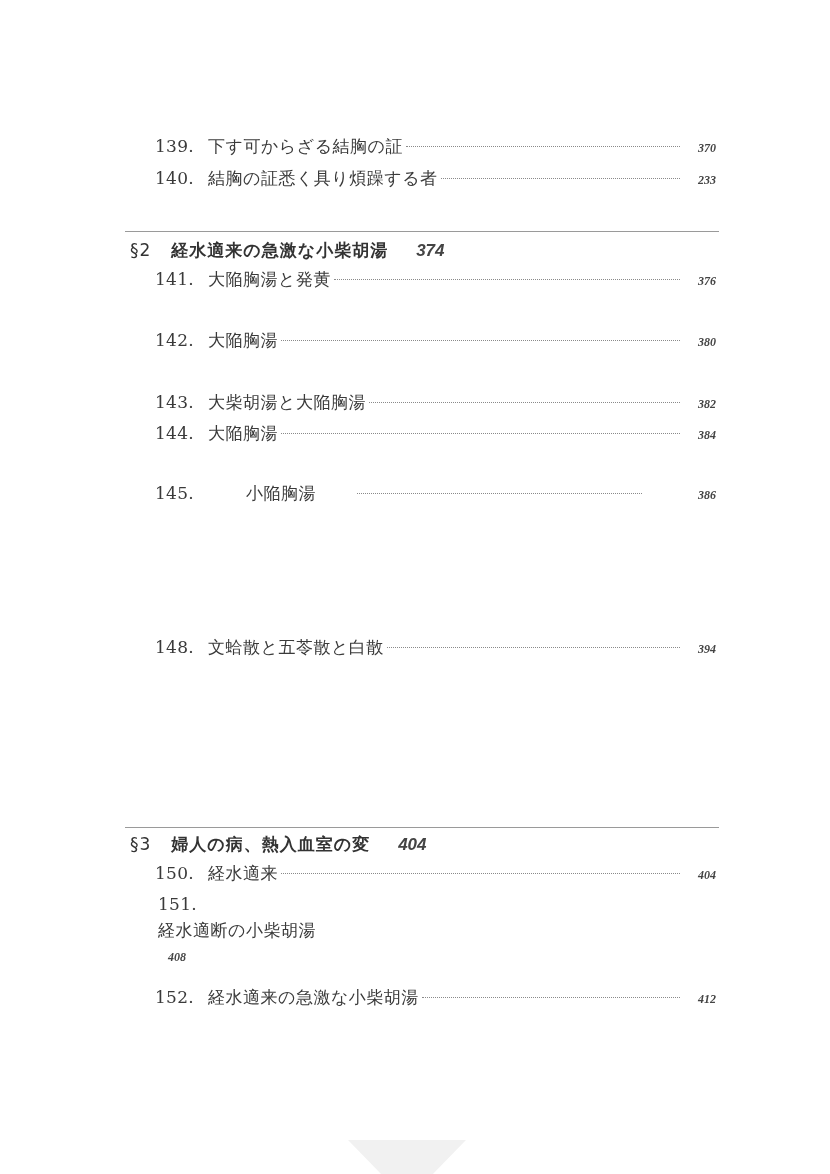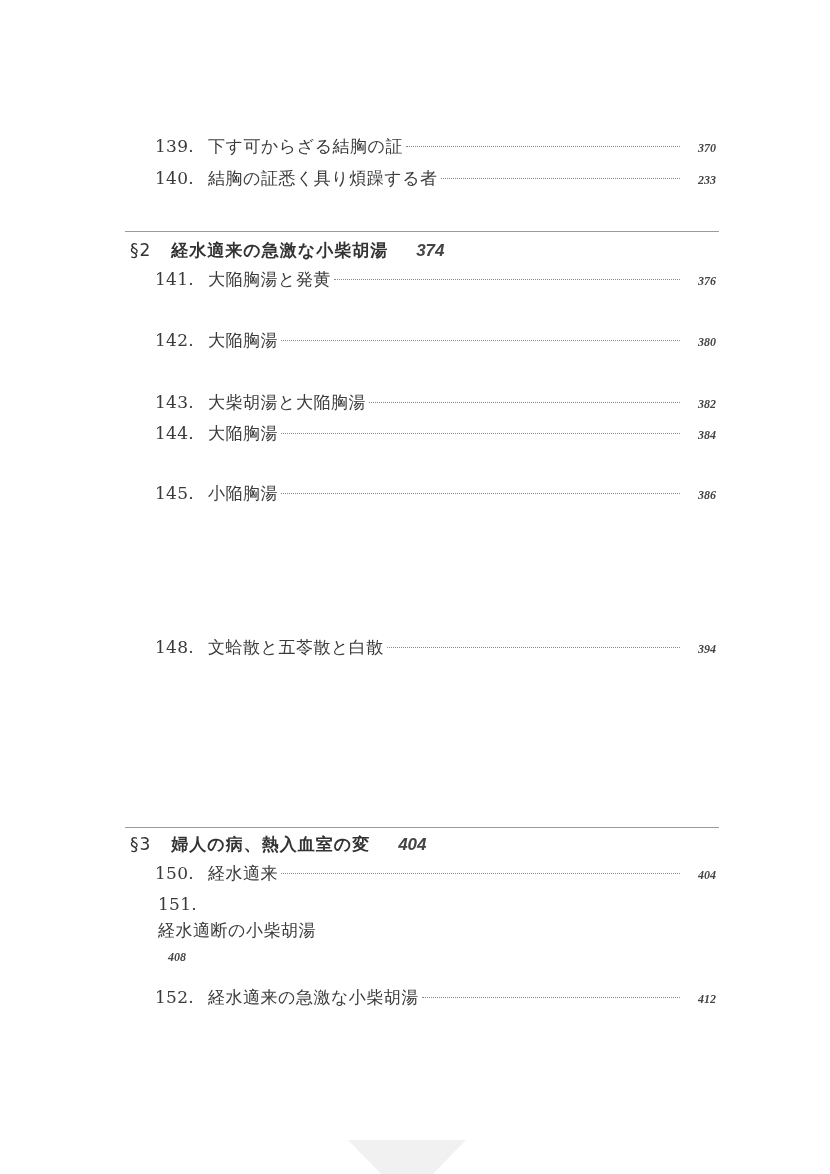--- a/index.html
+++ b/index.html
@@ -138,21 +138,21 @@
   <span class="entry-title">大柴胡湯と大陥胸湯</span>
   <span class="leader"></span>
   <span class="entry-page">382</span>
 </div>
 <div class="toc-entry" style="top:420px;">
   <span class="entry-num">144.</span>
   <span class="entry-title">大陥胸湯</span>
   <span class="leader"></span>
   <span class="entry-page">384</span>
 </div>
-<div class="toc-entry" style="top:480px;">
+<div class="toc-entry" style="top:480px;gap:38px;">
   <span class="entry-num">145.</span>
   <span class="entry-title">小陥胸湯</span>
   <span class="leader"></span>
   <span class="entry-page">386</span>
 </div>
 <div class="toc-entry" style="top:634px;">
   <span class="entry-num">148.</span>
   <span class="entry-title">文蛤散と五苓散と白散</span>
   <span class="leader"></span>
   <span class="entry-page">394</span>

